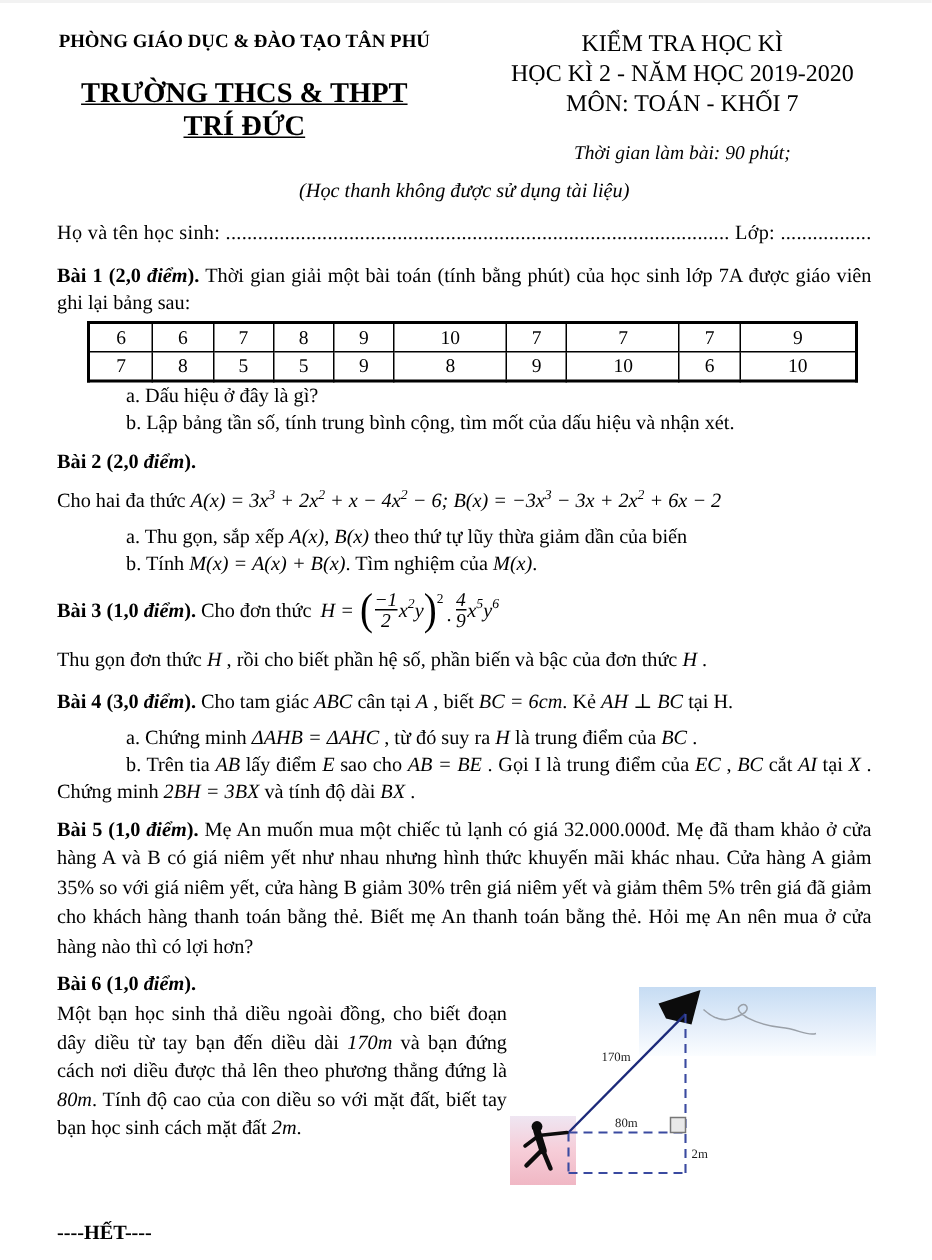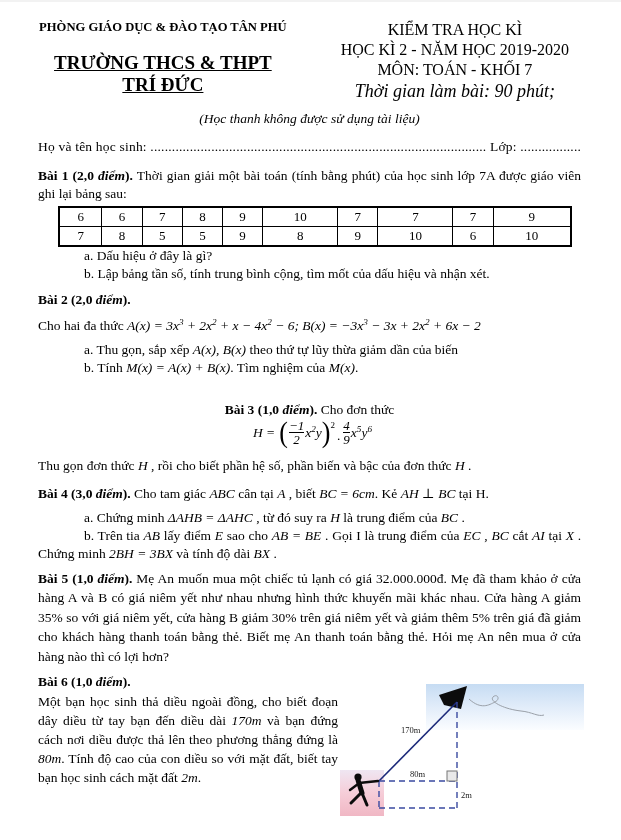--- a/index.html
+++ b/index.html
@@ -14,35 +14,35 @@
   .bi{font-weight:bold;font-style:italic;}
   .m{font-style:italic;}
   .ms{font-style:italic;font-size:0.68em;vertical-align:super;line-height:0;}
   
   .hdr{display:flex;gap:41px;}
   .hdr-left{flex:0 0 46%;text-align:center;}
   .hdr-left .l1{font-weight:bold;font-size:12.6px;}
   .hdr-left .l2{font-weight:bold;font-size:19px;text-decoration:underline;margin-top:17px;}
   .hdr-right{flex:1;text-align:center;}
   .hdr-right .r1,.hdr-right .r2,.hdr-right .r3{font-weight:normal;font-size:16px;line-height:1.25;}
-  .hdr-right .r4{font-style:italic;font-size:18px;margin-top:1px;}
+  .hdr-right .r4{font-style:italic;font-size:13px;margin-top:14px;}
   .notice{text-align:center;font-style:italic;margin-top:9px;}
   .student{margin-top:12px;white-space:nowrap;overflow:hidden;letter-spacing:0.2px;}
   
   .para{margin:0;text-align:justify;line-height:1.33;}
   .mt6{margin-top:6px;}.mt8{margin-top:8px;}.mt10{margin-top:10px;}.mt12{margin-top:12px;}
   .item{ text-indent:46px;text-align:justify;line-height:1.33;}
   
   table.data{border-collapse:collapse;margin:3px 0 0 20px;width:514px;}
   table.data td{
     border:1px solid #000;text-align:center;height:18px;font-size:13px;padding:0;
   }
   table.data{border:2px solid #000;}
   
-  .mathline{display:flex;align-items:center;margin-top:24px;line-height:1.33;flex-direction:column;}
+  .mathline{display:flex;align-items:center;margin-top:8px;line-height:1.33;}
   .mathgroup{display:inline-flex;align-items:center;margin-left:6px;font-style:italic;}
   .frac{display:inline-flex;flex-direction:column;text-align:center;line-height:1.05;margin:0 1px;font-size:13px;}
   .frac .den{border-top:1px solid #000;}
   .paren{font-size:26px;font-weight:400;line-height:0.9;font-style:normal;transform:scaleY(1.15);}
   .exp{font-size:9px;align-self:flex-start;margin-top:1px;font-style:normal;}
   .mdot{align-self:flex-end;margin:0 2px 2px 2px;font-style:normal;}
   .lhs{font-style:italic;margin-right:4px;}
   
   .bai6-row{display:flex;margin-top:6px;}
   .bai6-text{flex:0 0 300px;}

